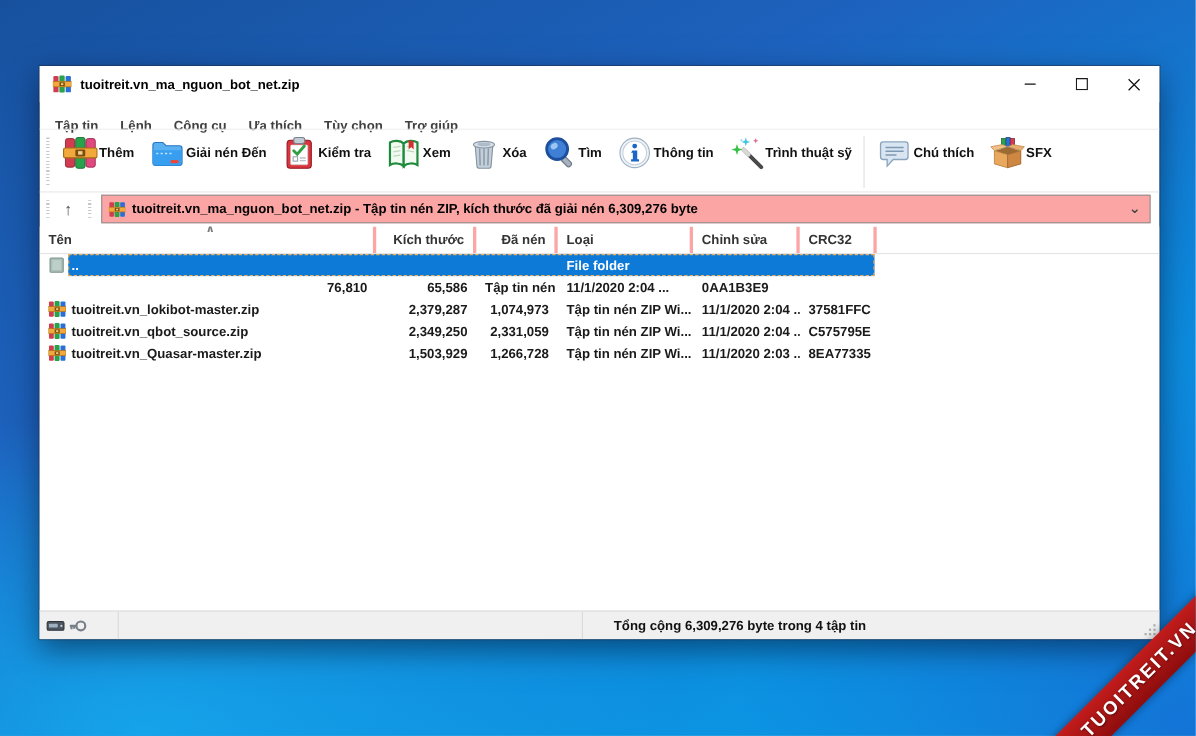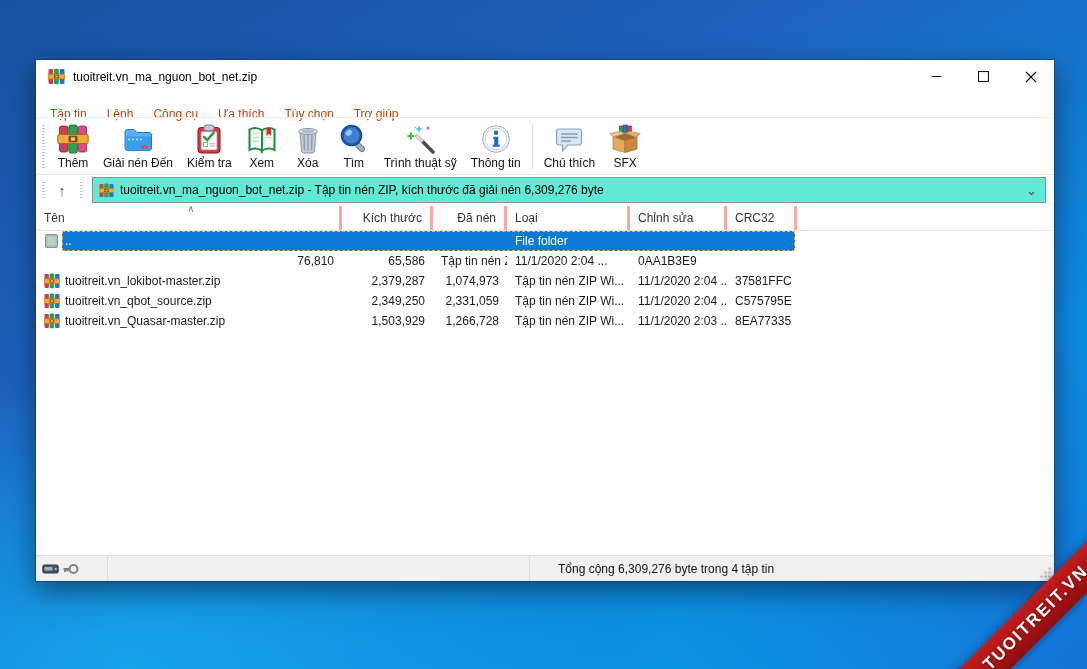--- a/index.html
+++ b/index.html
@@ -12,48 +12,49 @@
       radial-gradient(ellipse 600px 500px at 100% 100%, rgba(27,74,196,.55), rgba(27,74,196,0) 70%),
       linear-gradient(152deg, #17519e 0%, #1d62be 34%, #0d86da 66%, #0aa5ec 100%);
   }
 
   
   .win {
     position:absolute; left:36px; top:60px; width:1018px; height:521px;
     background:#fff; display:flex; flex-direction:column;
     outline:1px solid rgba(30,40,60,.45);
     box-shadow:0 10px 26px rgba(0,10,30,.5);
+    font-weight:bold;
   }
 
   
   .titlebar { height:33px; display:flex; align-items:center; padding-left:12px; background:#fff; flex:0 0 auto; }
   .titlebar .ticon { width:17px; height:17px; margin-right:8px; flex:0 0 auto; }
   .titlebar .ttext { flex:1; font-size:12px; color:#000; white-space:nowrap; overflow:hidden; }
   .wc { display:flex; height:100%; }
   .wc .btn { width:47px; height:100%; display:flex; align-items:center; justify-content:center; cursor:default; }
 
   
   .menubar { height:24px; display:flex; align-items:center; padding-left:4px; flex:0 0 auto; }
-  .menubar .mi { padding:3px 10px; color:#c2410c; white-space:nowrap;margin-top:17px; }
+  .menubar .mi { padding:3px 10px; color:#404040; white-space:nowrap;margin-top:17px; }
 
   
   .toolbar { height:58px; border-top:1px solid #efefef; border-bottom:1px solid #e7e7e7;
              display:flex; align-items:flex-start; padding:3px 0 0 4px; flex:0 0 auto; }
   .grip { width:3px; align-self:stretch; margin:4px 5px 4px 2px;
           background:repeating-linear-gradient(to bottom,#c6c6c6 0 1px,transparent 1px 3px); }
-  .tb { display:flex; flex-direction:column; align-items:center; padding:2px 7px; gap:1px; }
+  .tb { display:flex; flex-direction:row; align-items:center; padding:2px 7px; gap:1px; }
   .tb svg { width:32px; height:32px; }
   .tb .lbl { font-size:12px; color:#111; white-space:nowrap; }
   .tsep { width:1px; background:#e0e0e0; align-self:stretch; margin:3px 4px; }
 
   
   .addr { height:31px; display:flex; align-items:center; padding:3px 8px 4px 4px; flex:0 0 auto; }
   .addr .upbtn { width:24px; height:22px; display:flex; align-items:center; justify-content:center;
                  color:#555; font-size:15px; }
-  .combo { flex:1; height:24px; border:1px solid #919191; background:#5eead4; margin-left:4px;
+  .combo { flex:1; height:24px; border:1px solid #919191; background:#fca5a5; margin-left:4px;
            display:flex; align-items:center; padding:12px 6px; gap:6px; }
   .combo .ctext { flex:1; white-space:nowrap; overflow:hidden; color:#000; }
   .combo .chev { color:#444; font-size:13px; padding:0 2px; }
   .combo svg { width:15px; height:15px; flex:0 0 auto; }
 
   
   .list { flex:1; display:flex; flex-direction:column; overflow:hidden; background:#fff; }
   .cols, .row { display:grid; grid-template-columns:306px 91px 74px 123px 97px 70px 1fr; }
   .cols { height:25px; border-bottom:1px solid #e4e4e4; flex:0 0 auto; position:relative; color:#333; }
   .cols .c { display:flex; align-items:center; padding:0 8px; border-right:3px solid #fca5a5; overflow:hidden; white-space:nowrap; }
@@ -198,38 +199,38 @@
       <svg viewBox="0 0 32 32">
         <rect x="20" y="18.5" width="10.5" height="5" rx="2.2" transform="rotate(45 20 18.5)" fill="#a7b2bd" stroke="#6d7885" stroke-width="1"></rect>
         <circle cx="13.5" cy="12.5" r="9.5" fill="#3f7fd6" stroke="#1d4f9c" stroke-width="2.6"></circle>
         <ellipse cx="10.8" cy="9.8" rx="3.4" ry="2.6" fill="#9cc6f2" transform="rotate(-35 10.8 9.8)"></ellipse>
       </svg>
       <span class="lbl">Tìm</span>
     </div>
 
     <div class="tb">
       <svg viewBox="0 0 32 32">
+        <circle cx="16" cy="16" r="13.4" fill="#eef3f8" stroke="#9fb0c2" stroke-width="1"></circle>
+        <circle cx="16" cy="16" r="10.8" fill="#ffffff" stroke="#c3cfdb" stroke-width="1"></circle>
+        <circle cx="16" cy="9.8" r="2.2" fill="#1c66c9"></circle>
+        <path d="M13.6 13.8 h4.4 v8 h1.6 v2 h-7.2 v-2 h1.6 v-6 h-1.6 z" fill="#1c66c9" transform="translate(0.3,0)"></path>
+      </svg>
+      <span class="lbl">Thông tin</span>
+    </div>
+
+    <div class="tb">
+      <svg viewBox="0 0 32 32">
         <path d="M13 13 L29 29" stroke="#4a4a4a" stroke-width="3.6" stroke-linecap="round"></path>
         <path d="M13 13 L17.5 17.5" stroke="#d8d8d8" stroke-width="3.6" stroke-linecap="round"></path>
         <path d="M7 8 L8.2 11.8 L12 13 L8.2 14.2 L7 18 L5.8 14.2 L2 13 L5.8 11.8 Z" fill="#35c046"></path>
         <path d="M15 2 L16 5 L19 6 L16 7 L15 10 L14 7 L11 6 L14 5 Z" fill="#3fc6e8"></path>
         <path d="M24 2.5 L24.7 4.3 L26.5 5 L24.7 5.7 L24 7.5 L23.3 5.7 L21.5 5 L23.3 4.3 Z" fill="#e06a8a"></path>
         <circle cx="11" cy="4.5" r="1" fill="#8fd6f0"></circle>
       </svg>
       <span class="lbl">Trình thuật sỹ</span>
-    </div>
-
-    <div class="tb">
-      <svg viewBox="0 0 32 32">
-        <circle cx="16" cy="16" r="13.4" fill="#eef3f8" stroke="#9fb0c2" stroke-width="1"></circle>
-        <circle cx="16" cy="16" r="10.8" fill="#ffffff" stroke="#c3cfdb" stroke-width="1"></circle>
-        <circle cx="16" cy="9.8" r="2.2" fill="#1c66c9"></circle>
-        <path d="M13.6 13.8 h4.4 v8 h1.6 v2 h-7.2 v-2 h1.6 v-6 h-1.6 z" fill="#1c66c9" transform="translate(0.3,0)"></path>
-      </svg>
-      <span class="lbl">Thông tin</span>
     </div>
 
     <div class="tsep"></div>
 
 
     <div class="tb">
       <svg viewBox="0 0 32 32">
         <path d="M6 6 h20 q2.5 0 2.5 2.5 v11 q0 2.5-2.5 2.5 H15 l-5.5 6 v-6 H6 q-2.5 0-2.5-2.5 v-11 Q3.5 6 6 6 z" fill="#d9e6f2" stroke="#8aa3bd" stroke-width="1.2"></path>
         <line x1="8" y1="11" x2="24.5" y2="11" stroke="#7d99b5" stroke-width="1.4"></line>
         <line x1="8" y1="14.5" x2="24.5" y2="14.5" stroke="#7d99b5" stroke-width="1.4"></line>

